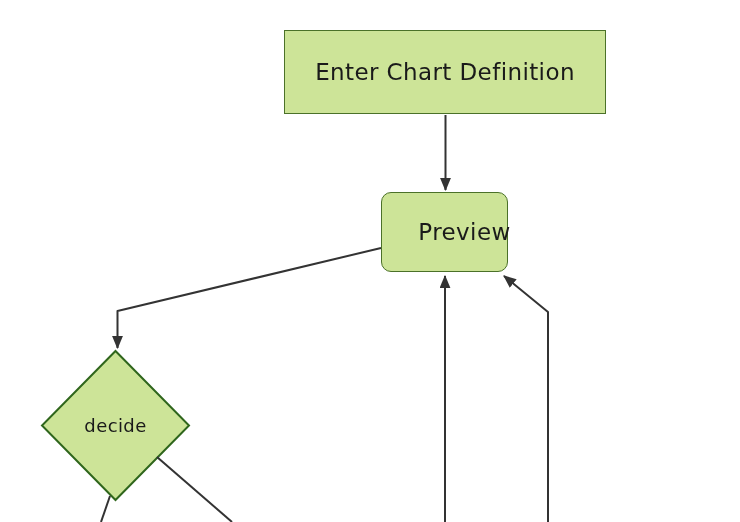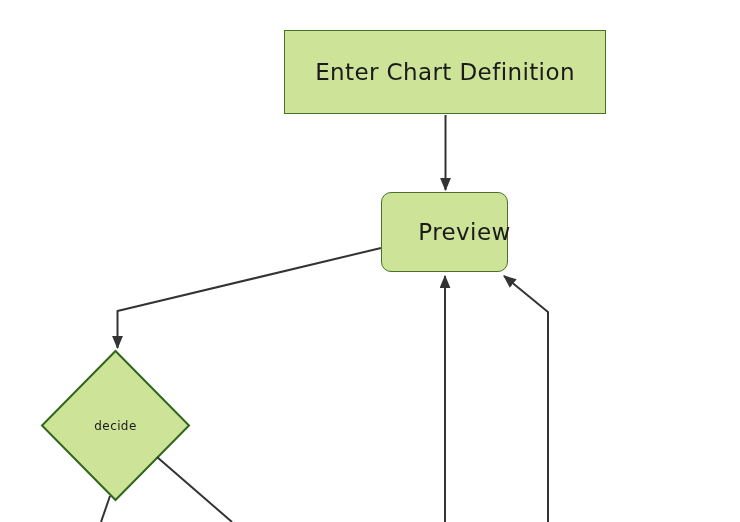--- a/index.html
+++ b/index.html
@@ -22,21 +22,21 @@
   .arrowhead-fill{fill:var(--edge);}
   .diamond-shape{fill:var(--node-fill);stroke:var(--diamond-border);stroke-width:2;}
   .node{
     position:absolute;display:flex;align-items:center;justify-content:center;
     background:var(--node-fill);border:1px solid var(--node-border);
     font-size:23px;letter-spacing:0.4px;white-space:nowrap;
   }
   .node.rounded{border-radius:10px;}
   .diamond-label{
     position:absolute;display:flex;align-items:center;justify-content:center;
-    background:transparent;border:none;font-size:12px;letter-spacing:0.4px;
+    background:transparent;border:none;font-size:18px;letter-spacing:0.4px;
   }
 </style>
 </head>
 <body>
 
 <div class="canvas">
 
   <svg class="edge-layer" viewBox="0 0 740 522" xmlns="http://www.w3.org/2000/svg">
     <defs>
       <marker id="arrow" viewBox="0 0 12 10" refX="11" refY="5" markerUnits="userSpaceOnUse" markerWidth="13" markerHeight="11" orient="auto">

